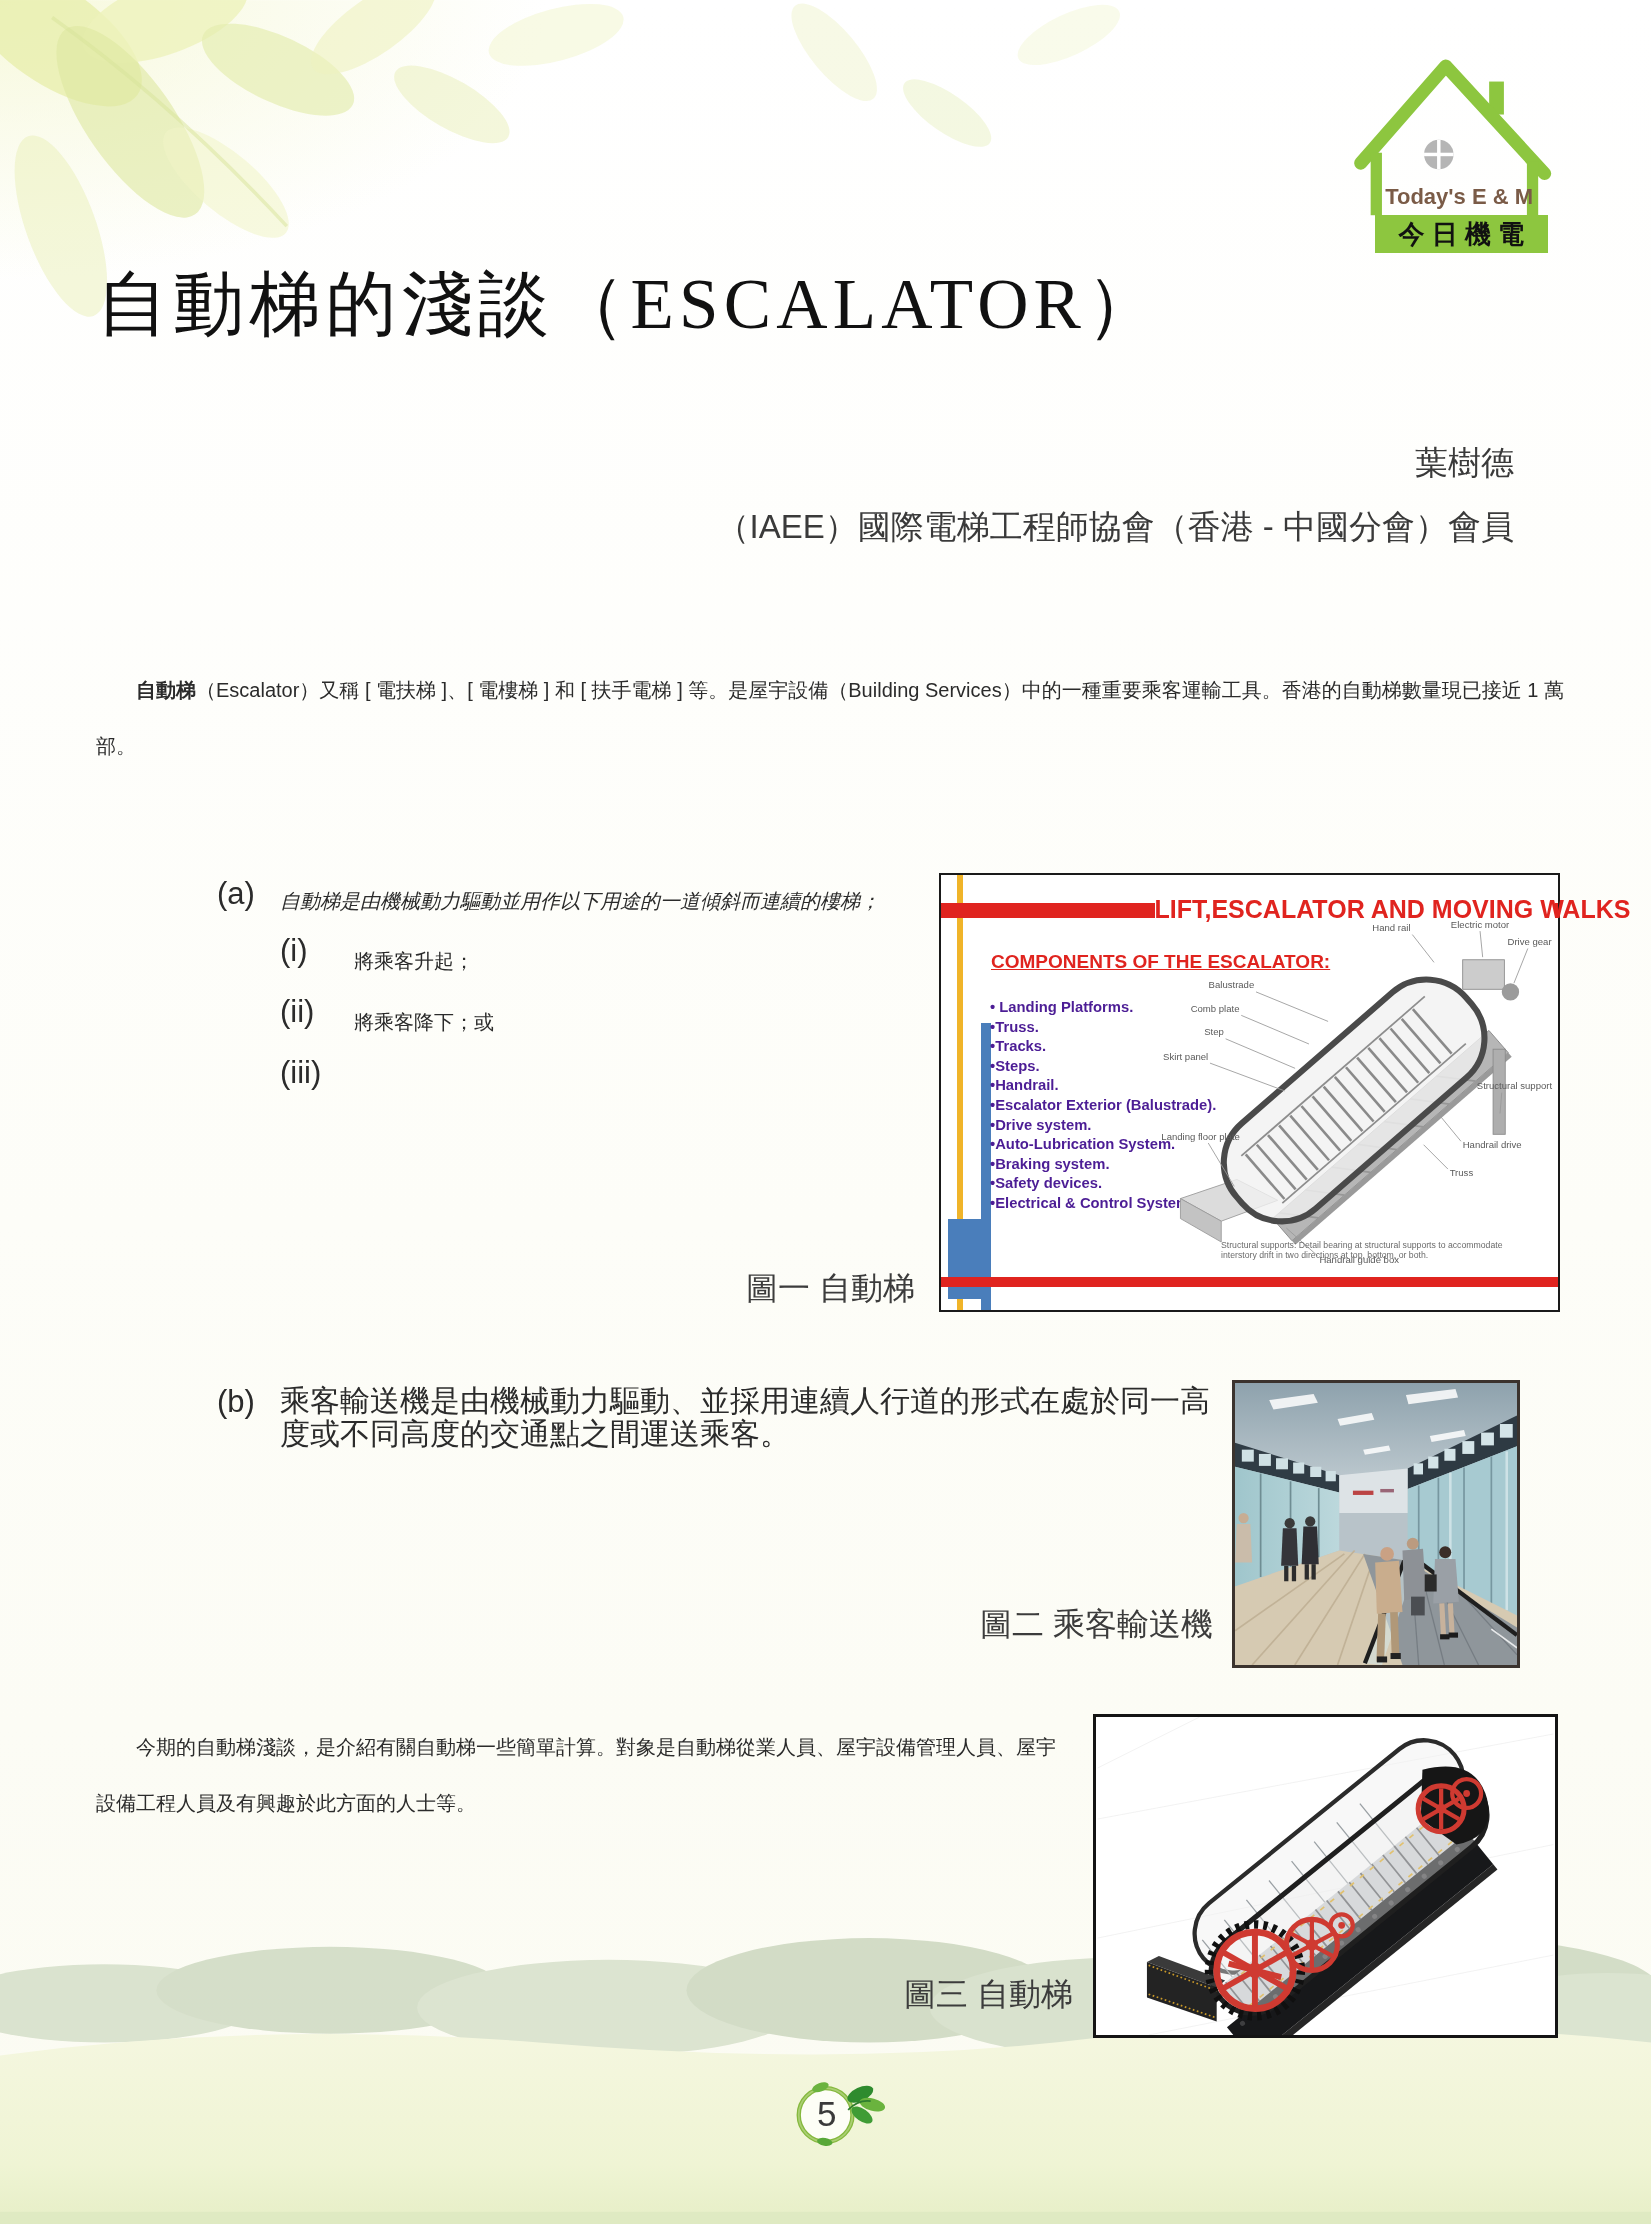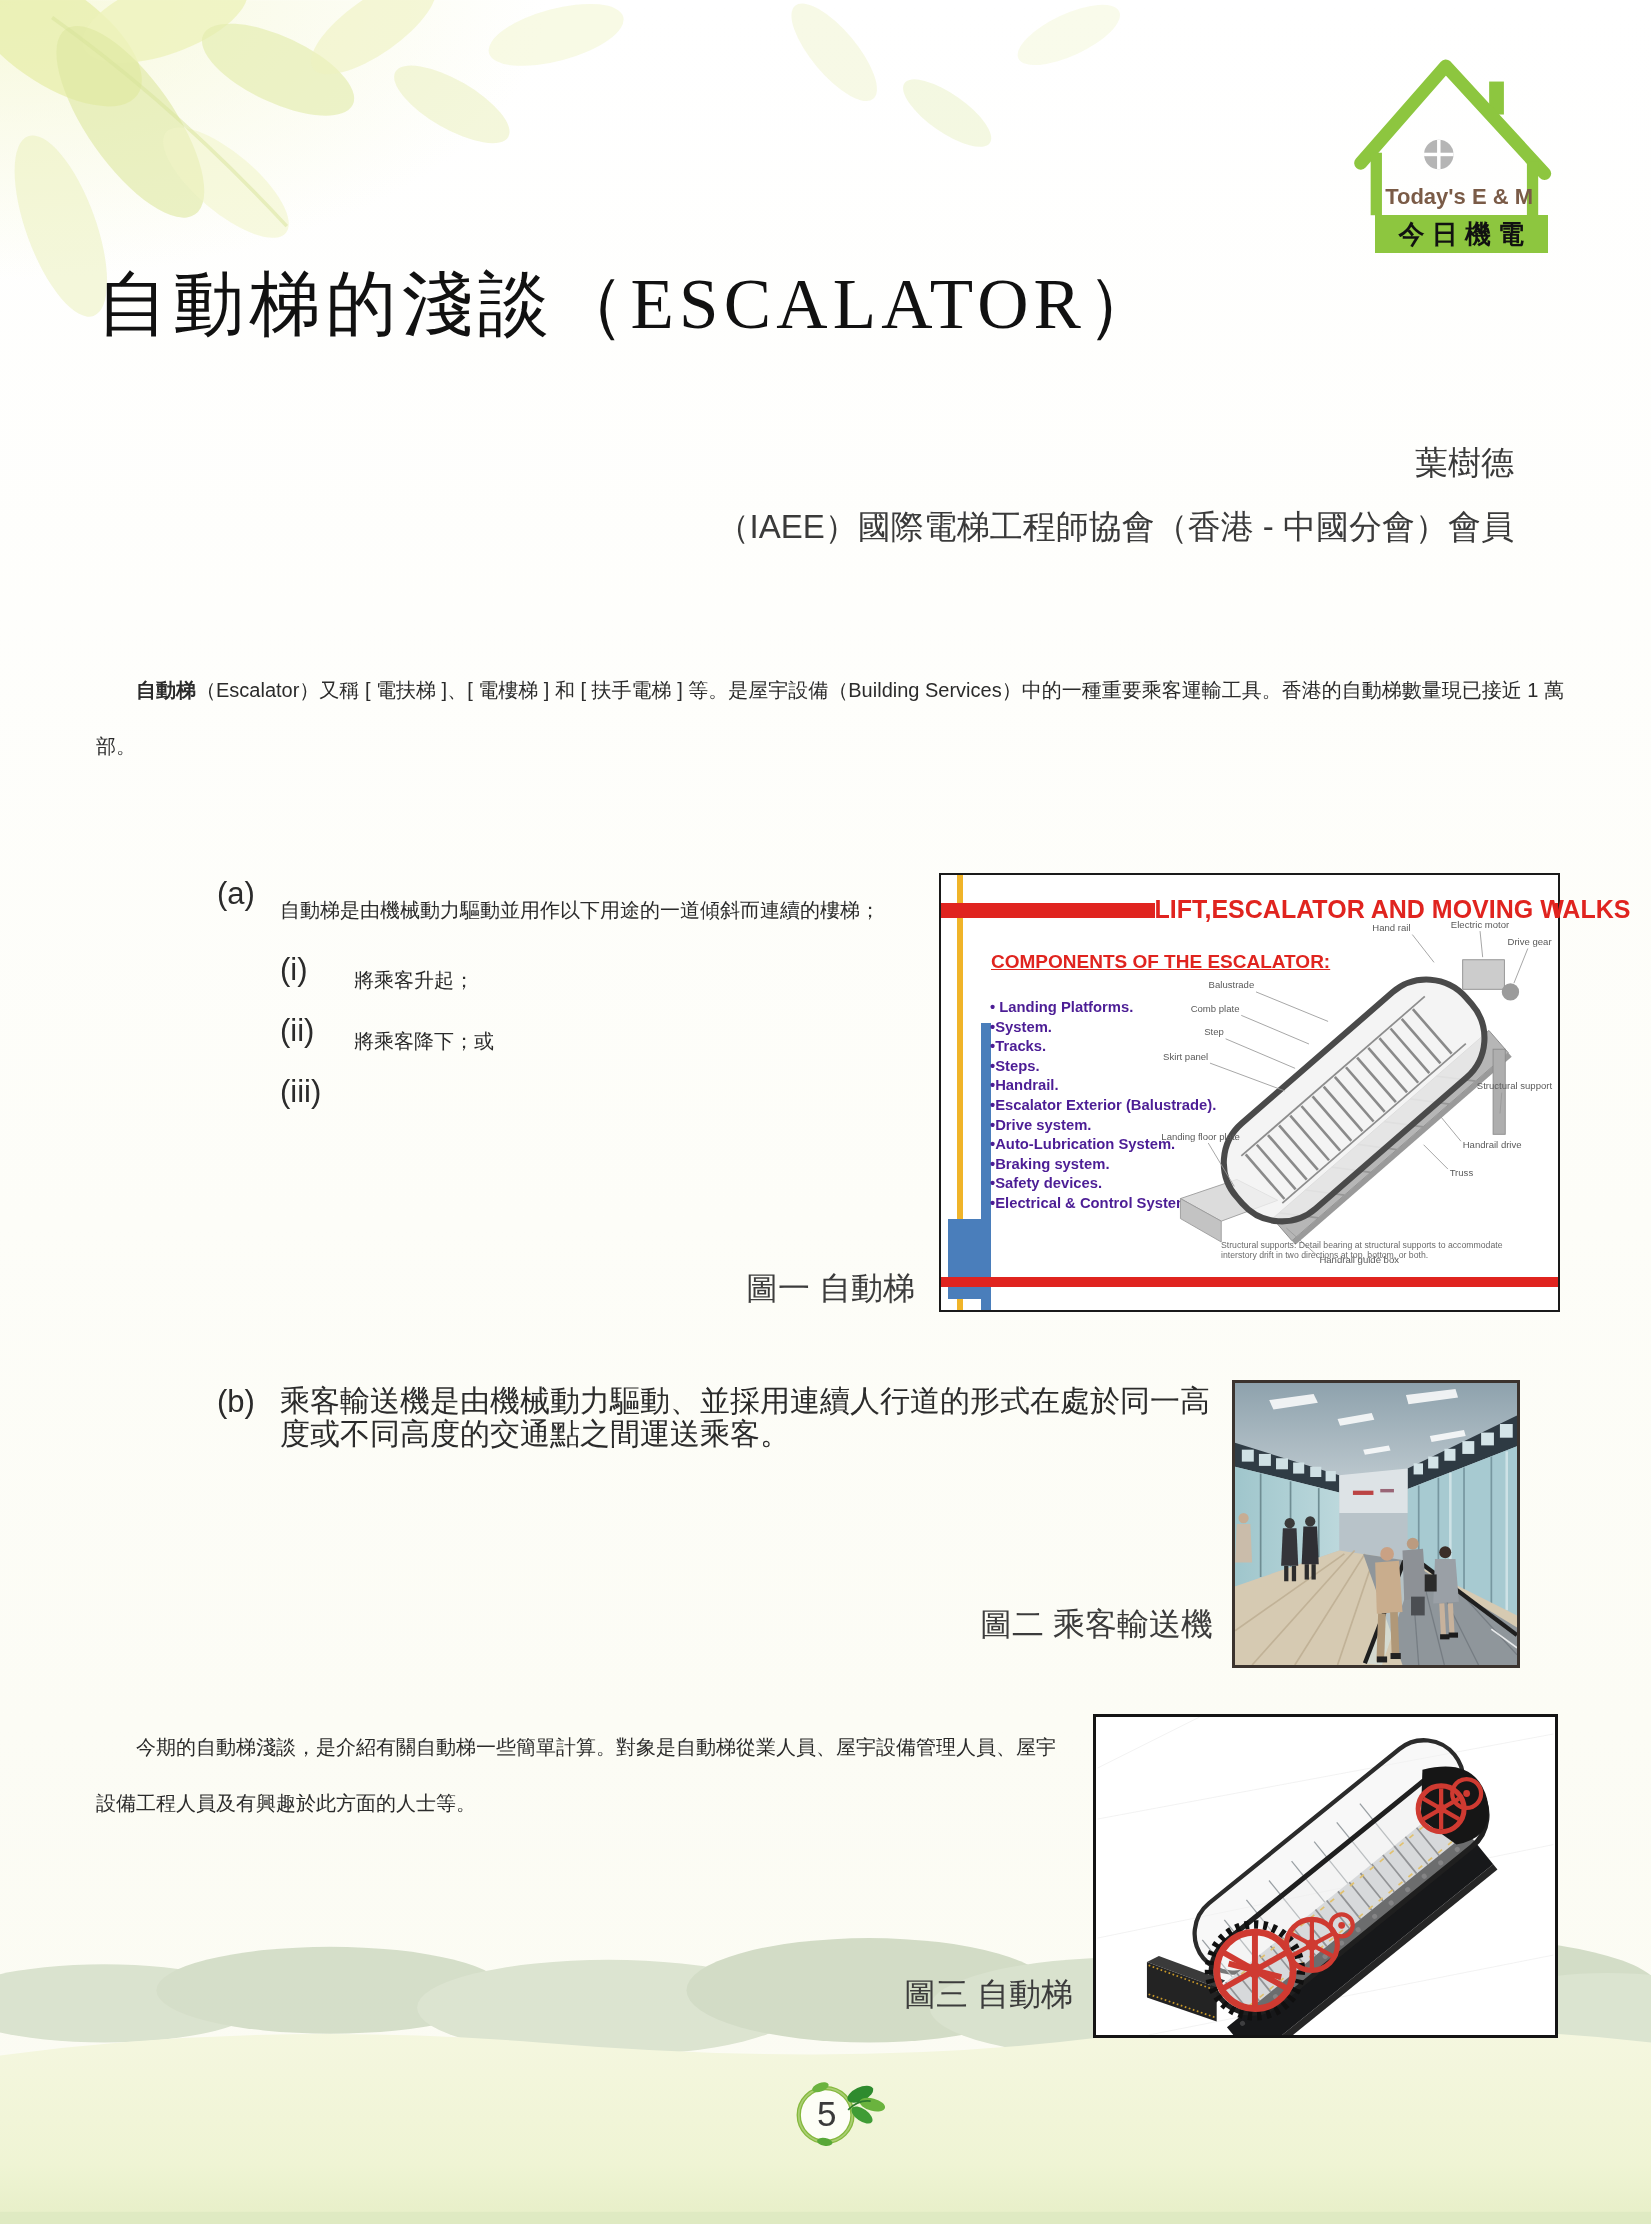--- a/index.html
+++ b/index.html
@@ -112,21 +112,21 @@
   <div class="abs author" style="right:137px;top:441px;">葉樹德</div>
   <div class="abs author" style="right:137px;top:505px;">（IAEE）國際電梯工程師協會（香港 - 中國分會）會員</div>
 
   <div class="abs body-txt indent" style="left:96px;top:662px;width:1477px;">
     <span style="font-weight:bold;">自動梯</span><span>（Escalator）又稱 [ 電扶梯 ]、[ 電樓梯 ] 和 [ 扶手電梯 ] 等。是屋宇設備（Building Services）中的一種重要乘客運輸工具。香港的自動梯數量現已接近 1 萬部。</span>
   </div>
 
 
   <div class="abs" style="left:217px;top:876px;width:739px;">
     <span class="list-label" style="left:0;top:0;">(a)</span>
-    <div class="body-txt" style="margin-left:63px;width:669px;line-height:69px;">自動梯是由機械動力驅動並用作以下用途的一道傾斜而連續的樓梯；</div>
+    <div class="body-txt" style="margin-left:63px;width:669px;line-height:50px;font-style:italic;">自動梯是由機械動力驅動並用作以下用途的一道傾斜而連續的樓梯；</div>
     <div style="position:relative;margin-left:63px;margin-top:7px;">
       <div style="position:relative;height:61px;">
         <span class="list-label" style="left:0;top:0;">(i)</span>
         <span class="body-txt" style="position:absolute;left:74px;top:0;">將乘客升起；</span>
       </div>
       <div style="position:relative;height:61px;">
         <span class="list-label" style="left:0;top:0;">(ii)</span>
         <span class="body-txt" style="position:absolute;left:74px;top:0;">將乘客降下；或</span>
       </div>
       <div style="position:relative;height:61px;">
@@ -139,21 +139,21 @@
     <div class="abs" style="left:15.6px;top:0;width:6px;height:100%;background:#f0b429;"></div>
     <div class="abs" style="left:40px;top:148px;width:9.6px;bottom:0;background:#4a7ebb;"></div>
     <div class="abs" style="left:7px;top:344px;width:33px;height:80px;background:#4a7ebb;"></div>
     <div class="abs" style="left:0;top:28px;width:100%;height:14.8px;background:#e0241f;"></div>
     <div class="f1-banner-txt">LIFT,ESCALATOR AND MOVING WALKS</div>
     <div class="abs" style="left:0;top:402px;width:100%;height:9.6px;background:#e0241f;"></div>
 
     <div class="f1-heading">COMPONENTS OF THE ESCALATOR:</div>
     <div class="f1-bullets">
       <div>• Landing Platforms.</div>
-      <div>•System.</div>
+      <div>•Truss.</div>
       <div>•Tracks.</div>
       <div>•Steps.</div>
       <div>•Handrail.</div>
       <div>•Escalator Exterior (Balustrade).</div>
       <div>•Drive system.</div>
       <div>•Auto-Lubrication System.</div>
       <div>•Braking system.</div>
       <div>•Safety devices.</div>
       <div>•Electrical &amp; Control Systems.</div>
     </div>

